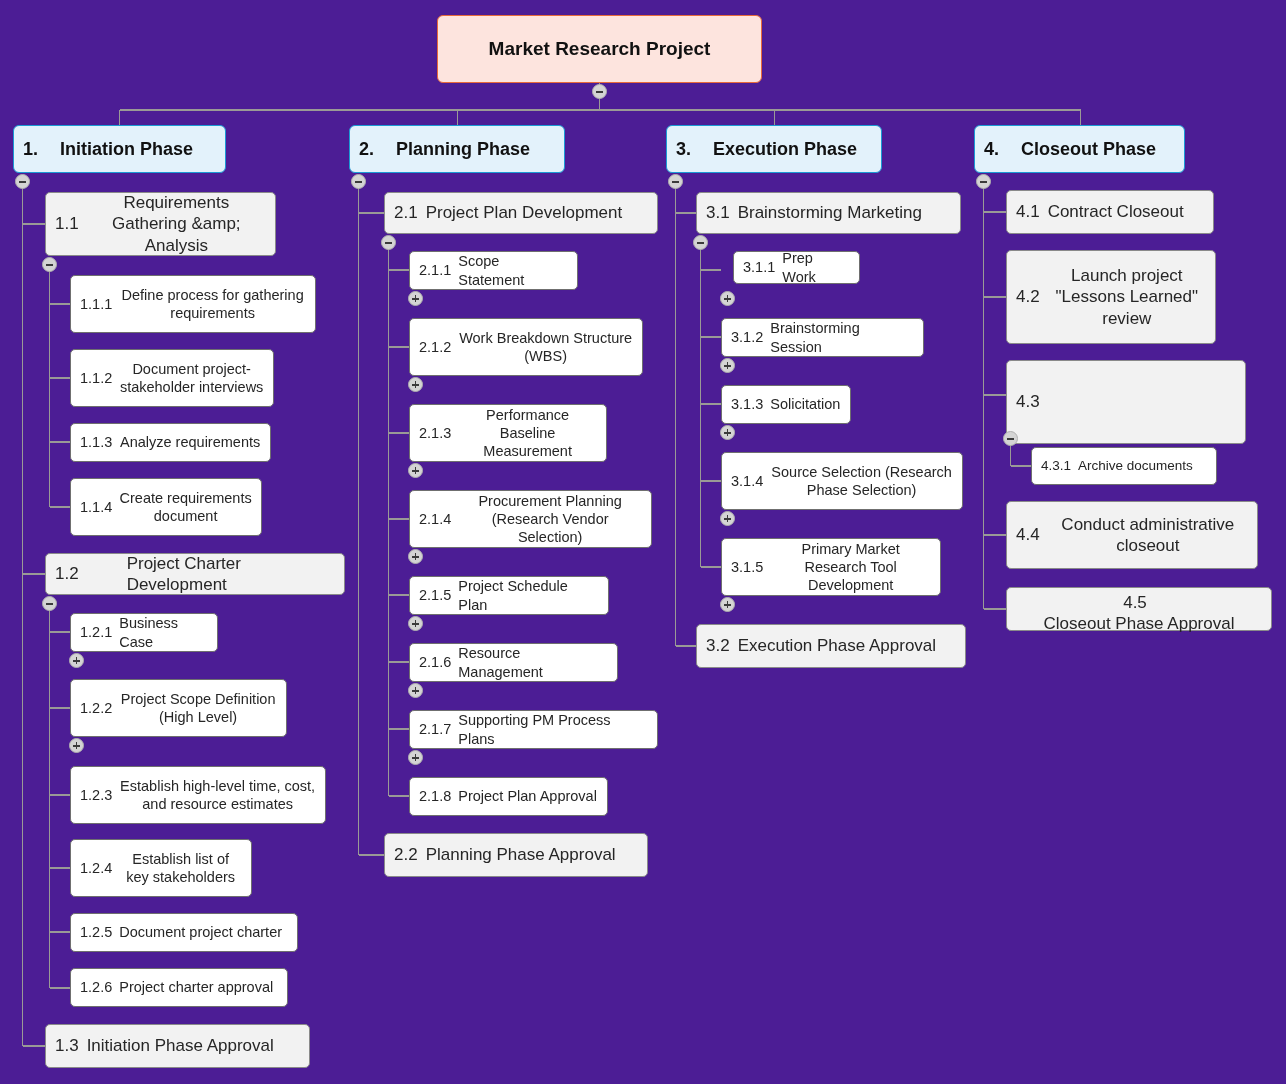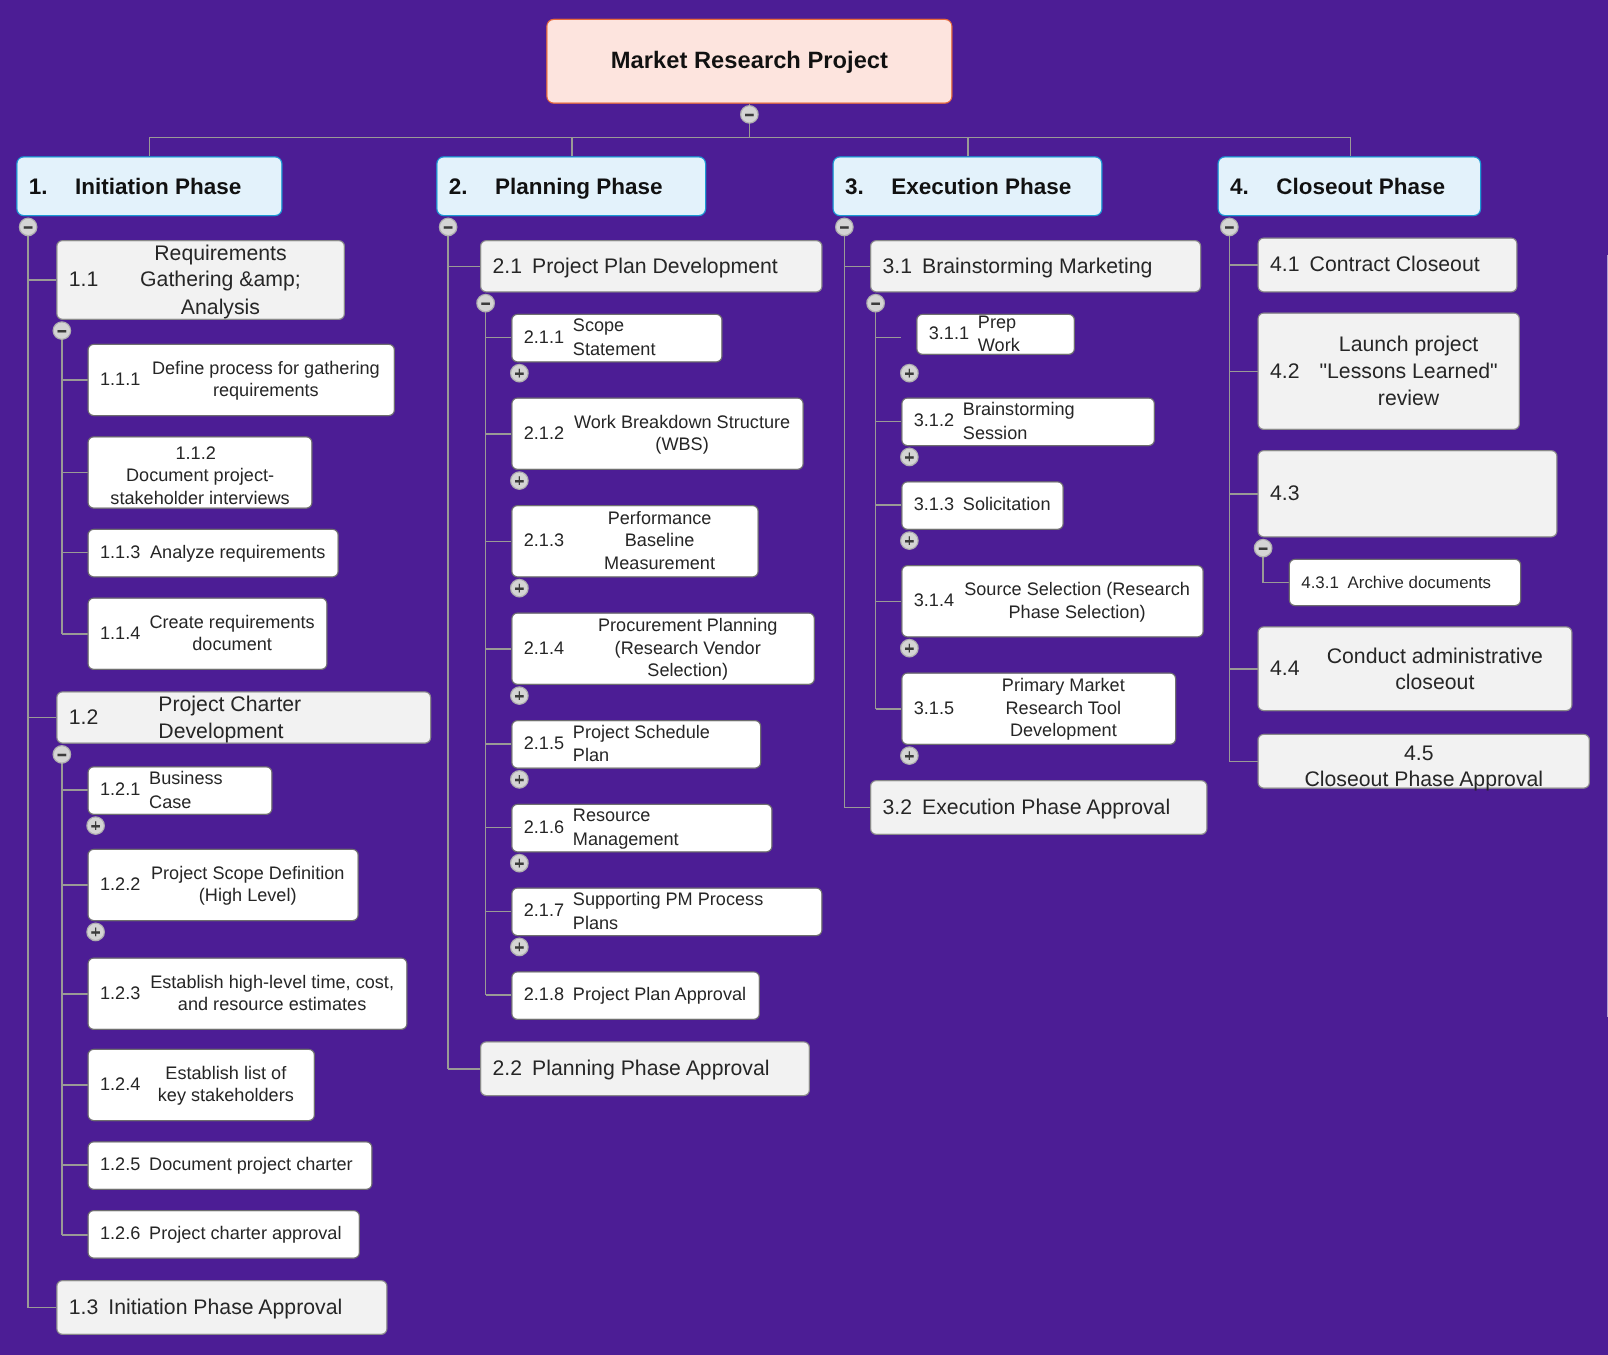--- a/index.html
+++ b/index.html
@@ -242,21 +242,21 @@
     <span class="num">1.1</span>
     <span class="txt">Requirements Gathering &amp;amp; Analysis</span>
   </div>
   <div class="badge" style="left:42px; top:257px;"></div>
 
   <div class="node n-l3 ta-cent" style="left:70px; top:275px; width:246px; height:58px;">
     <span class="num">1.1.1</span>
     <span class="txt">Define process for gathering requirements</span>
   </div>
 
-  <div class="node n-l3 ta-cent" style="left:70px; top:349px; width:180px; height:58px;flex-direction:column;">
+  <div class="node n-l3 ta-cent" style="left:70px; top:349px; width:204px; height:58px;">
     <span class="num">1.1.2</span>
     <span class="txt">Document project-stakeholder interviews</span>
   </div>
 
   <div class="node n-l3 ta-cent" style="left:70px; top:423px; width:201px; height:39px;">
     <span class="num">1.1.3</span>
     <span class="txt">Analyze requirements</span>
   </div>
 
   <div class="node n-l3 ta-cent" style="left:70px; top:478px; width:192px; height:58px;">
@@ -409,21 +409,21 @@
   <div class="node n-l2 ta-left" style="left:1006px; top:190px; width:208px; height:44px;">
     <span class="num">4.1</span>
     <span class="txt">Contract Closeout</span>
   </div>
 
   <div class="node n-l2 ta-cent" style="left:1006px; top:250px; width:210px; height:94px;">
     <span class="num">4.2</span>
     <span class="txt">Launch project "Lessons Learned" review</span>
   </div>
 
-  <div class="node n-l2 ta-cent" style="left:1006px; top:360px; width:240px; height:70px;">
+  <div class="node n-l2 ta-cent" style="left:1006px; top:360px; width:240px; height:84px;">
     <span class="num">4.3</span>
   </div>
   <div class="badge" style="left:1003px; top:431px;"></div>
 
   <div class="node n-l4 ta-left" style="left:1031px; top:447px; width:186px; height:38px;">
     <span class="num">4.3.1</span>
     <span class="txt">Archive documents</span>
   </div>
 
   <div class="node n-l2 ta-cent" style="left:1006px; top:501px; width:252px; height:68px;">

